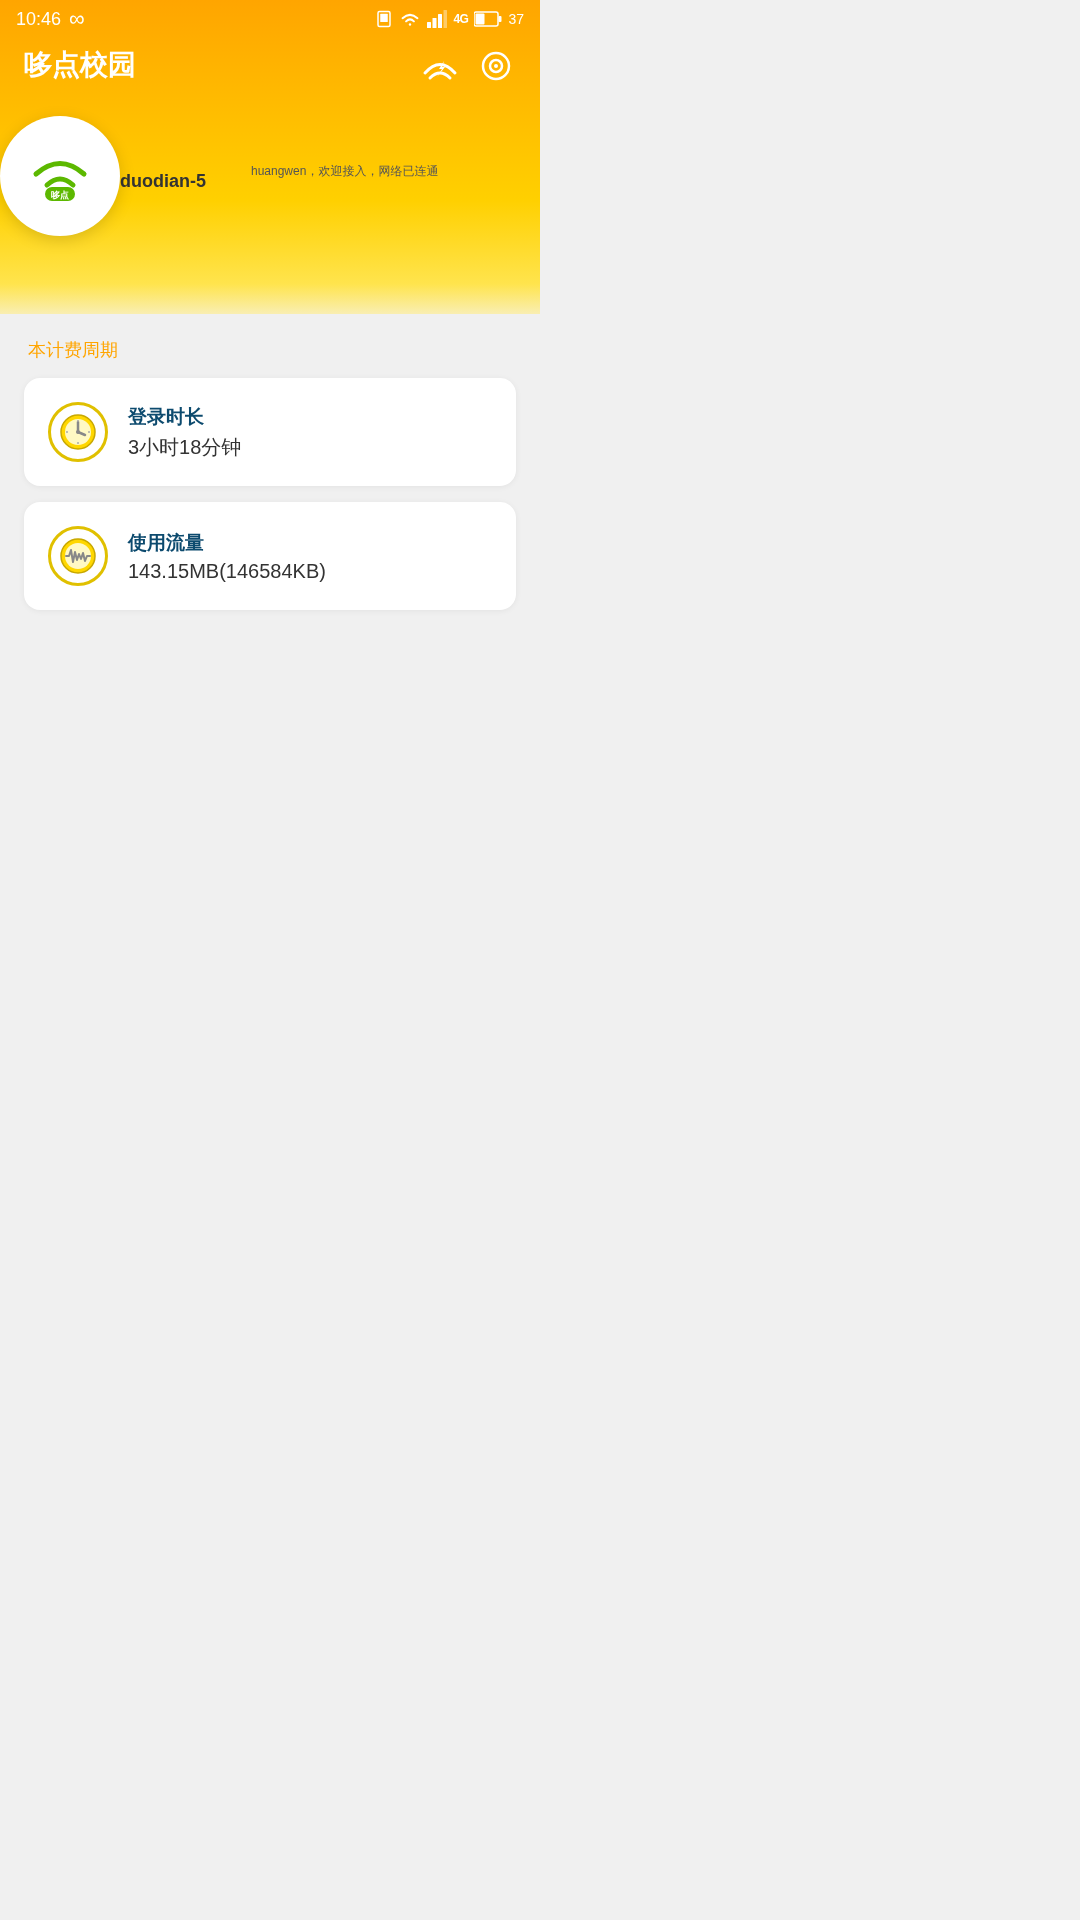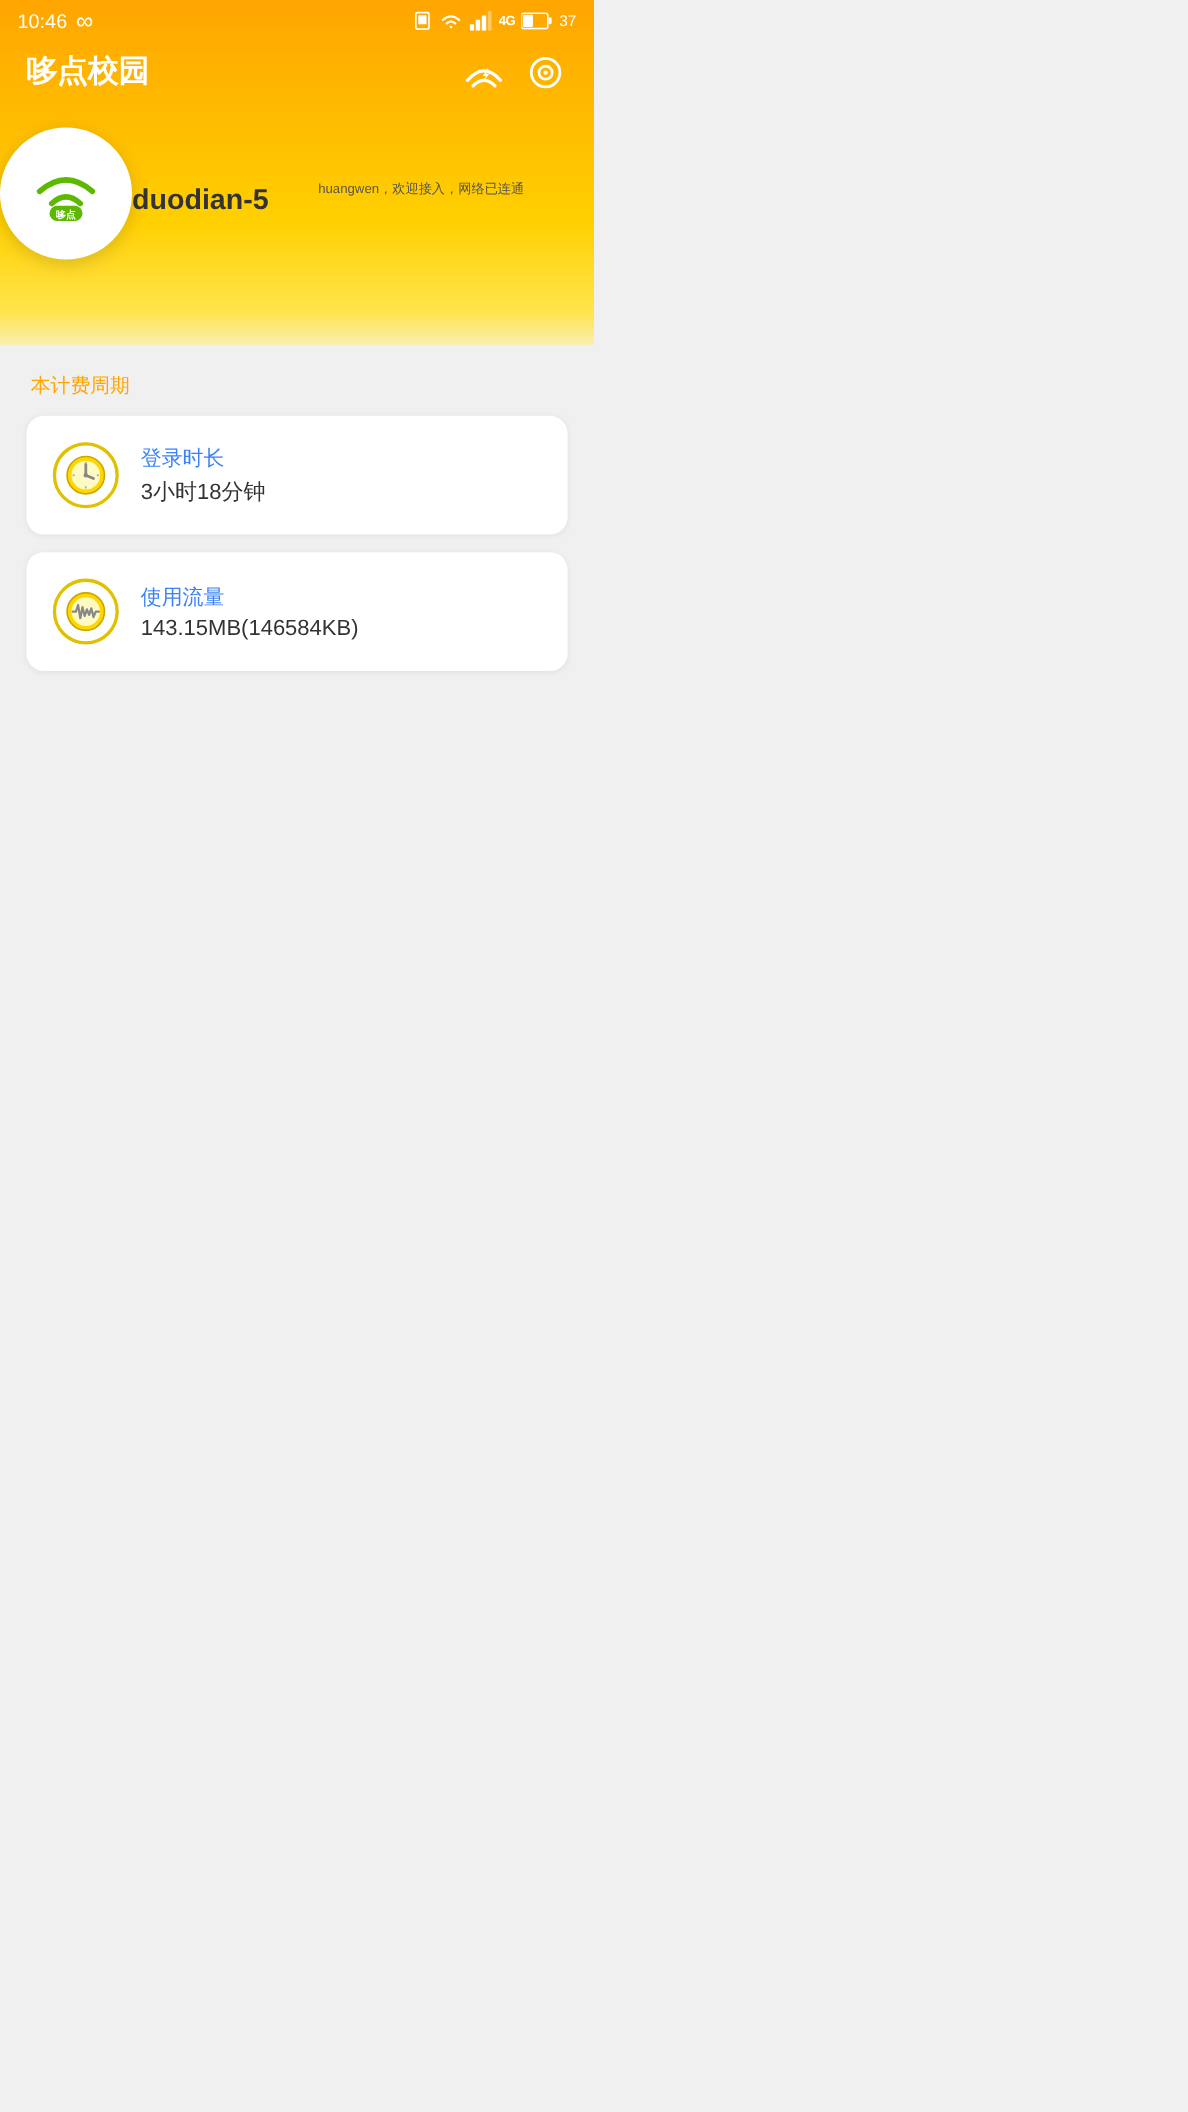--- a/index.html
+++ b/index.html
@@ -88,21 +88,21 @@
       background: #fff;
       display: flex;
       align-items: center;
       justify-content: center;
       box-shadow: 0 4px 16px rgba(0,0,0,0.15);
       margin-bottom: 18px;
       position: relative;
     }
 
     .ssid-name {
-      font-size: 26px;
+      font-size: 18px;
       font-weight: bold;
       color: #333;
       margin-bottom: 8px;
     }
     .welcome-text {
       font-size: 12px;
       color: #555;
       margin-bottom: 28px;
       padding-left: 45px;
     }
@@ -160,22 +160,22 @@
     }
 
     .stat-info {
       display: flex;
       flex-direction: column;
       gap: 4px;
     }
 
     .stat-title {
       font-size: 19px;
-      color: #3b82f6;
-      font-weight: 400;
+      color: #0c4a6e;
+      font-weight: 700;
     }
 
     .stat-value {
       font-size: 20px;
       color: #333;
       font-weight: 400;
       text-align: right;
     }
 
     

